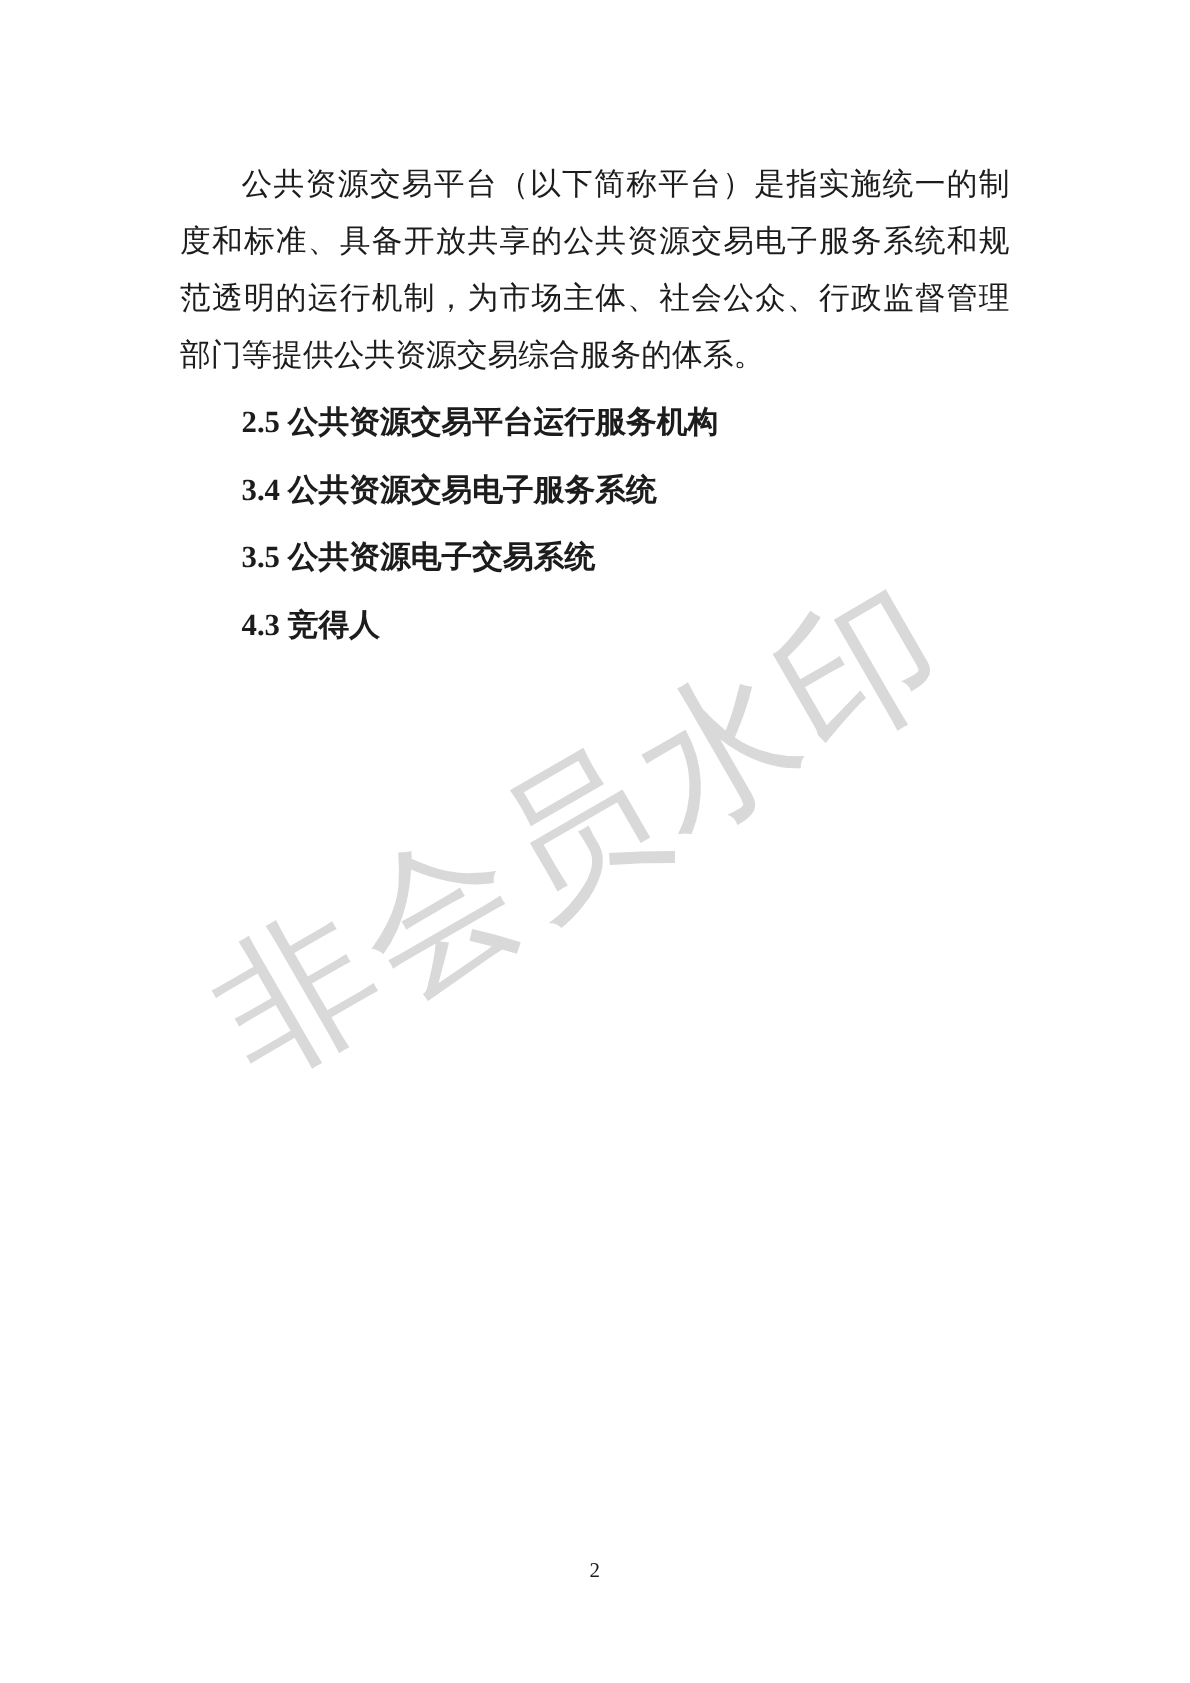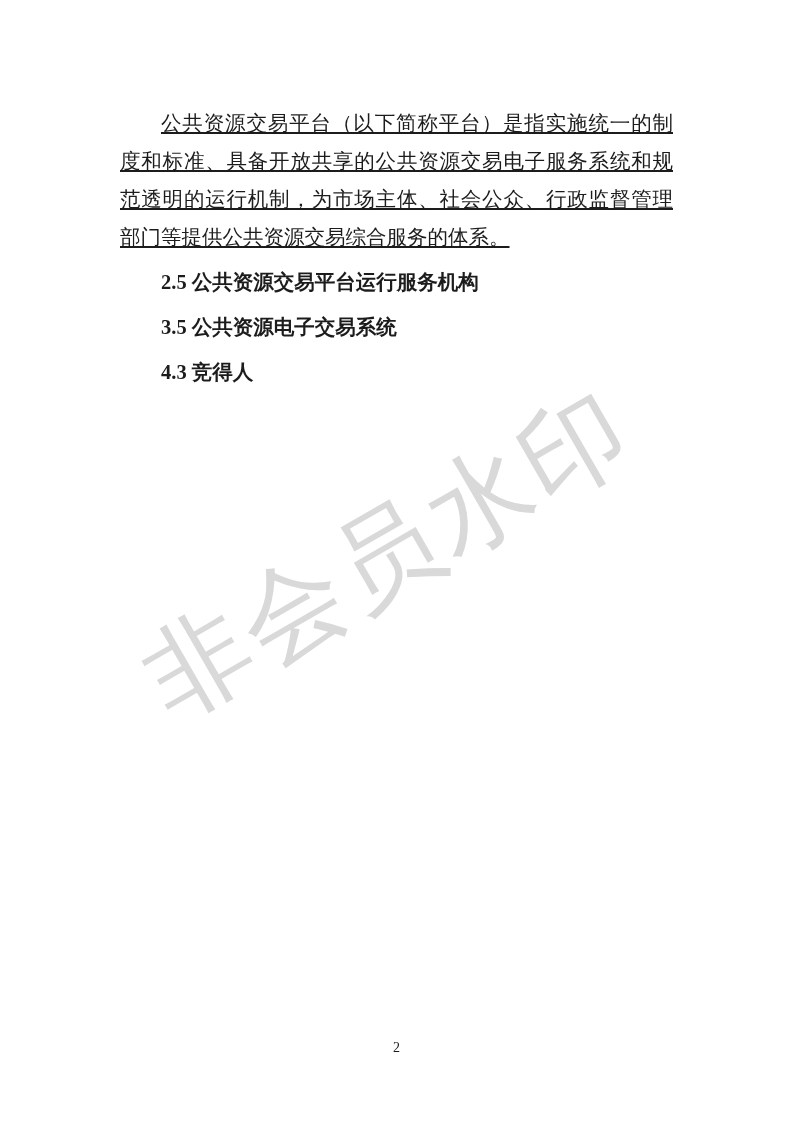--- a/index.html
+++ b/index.html
@@ -40,21 +40,20 @@
   }
   .block {
     font-size: 20.5px;
     line-height: 38px;
     text-align: justify;
     text-justify: inter-character;
     margin: 0;
   }
   .block.paragraph {
     text-indent: 2em;
-    text-decoration: underline;
   }
   .block.heading {
     font-weight: bold;
     text-indent: 2em;
     margin-top: 7px;
   }
   .page-number {
     position: absolute;
     left: 0;
     right: 0;
@@ -69,18 +68,19 @@
 </head>
 <body>
 
 <div class="page">
   <div class="watermark">非会员水印</div>
 
   <div class="content">
 
   <p class="block paragraph">公共资源交易平台（以下简称平台）是指实施统一的制度和标准、具备开放共享的公共资源交易电子服务系统和规范透明的运行机制，为市场主体、社会公众、行政监督管理部门等提供公共资源交易综合服务的体系。</p>
       <p class="block heading">2.5 公共资源交易平台运行服务机构</p>
+      <p class="block heading">3.4 公共资源交易电子服务系统</p>
       <p class="block heading">3.5 公共资源电子交易系统</p>
       <p class="block heading">4.3 竞得人</p>
     </div>
 
   <div class="page-number">2</div>
 </div>
 
 </body></html>

